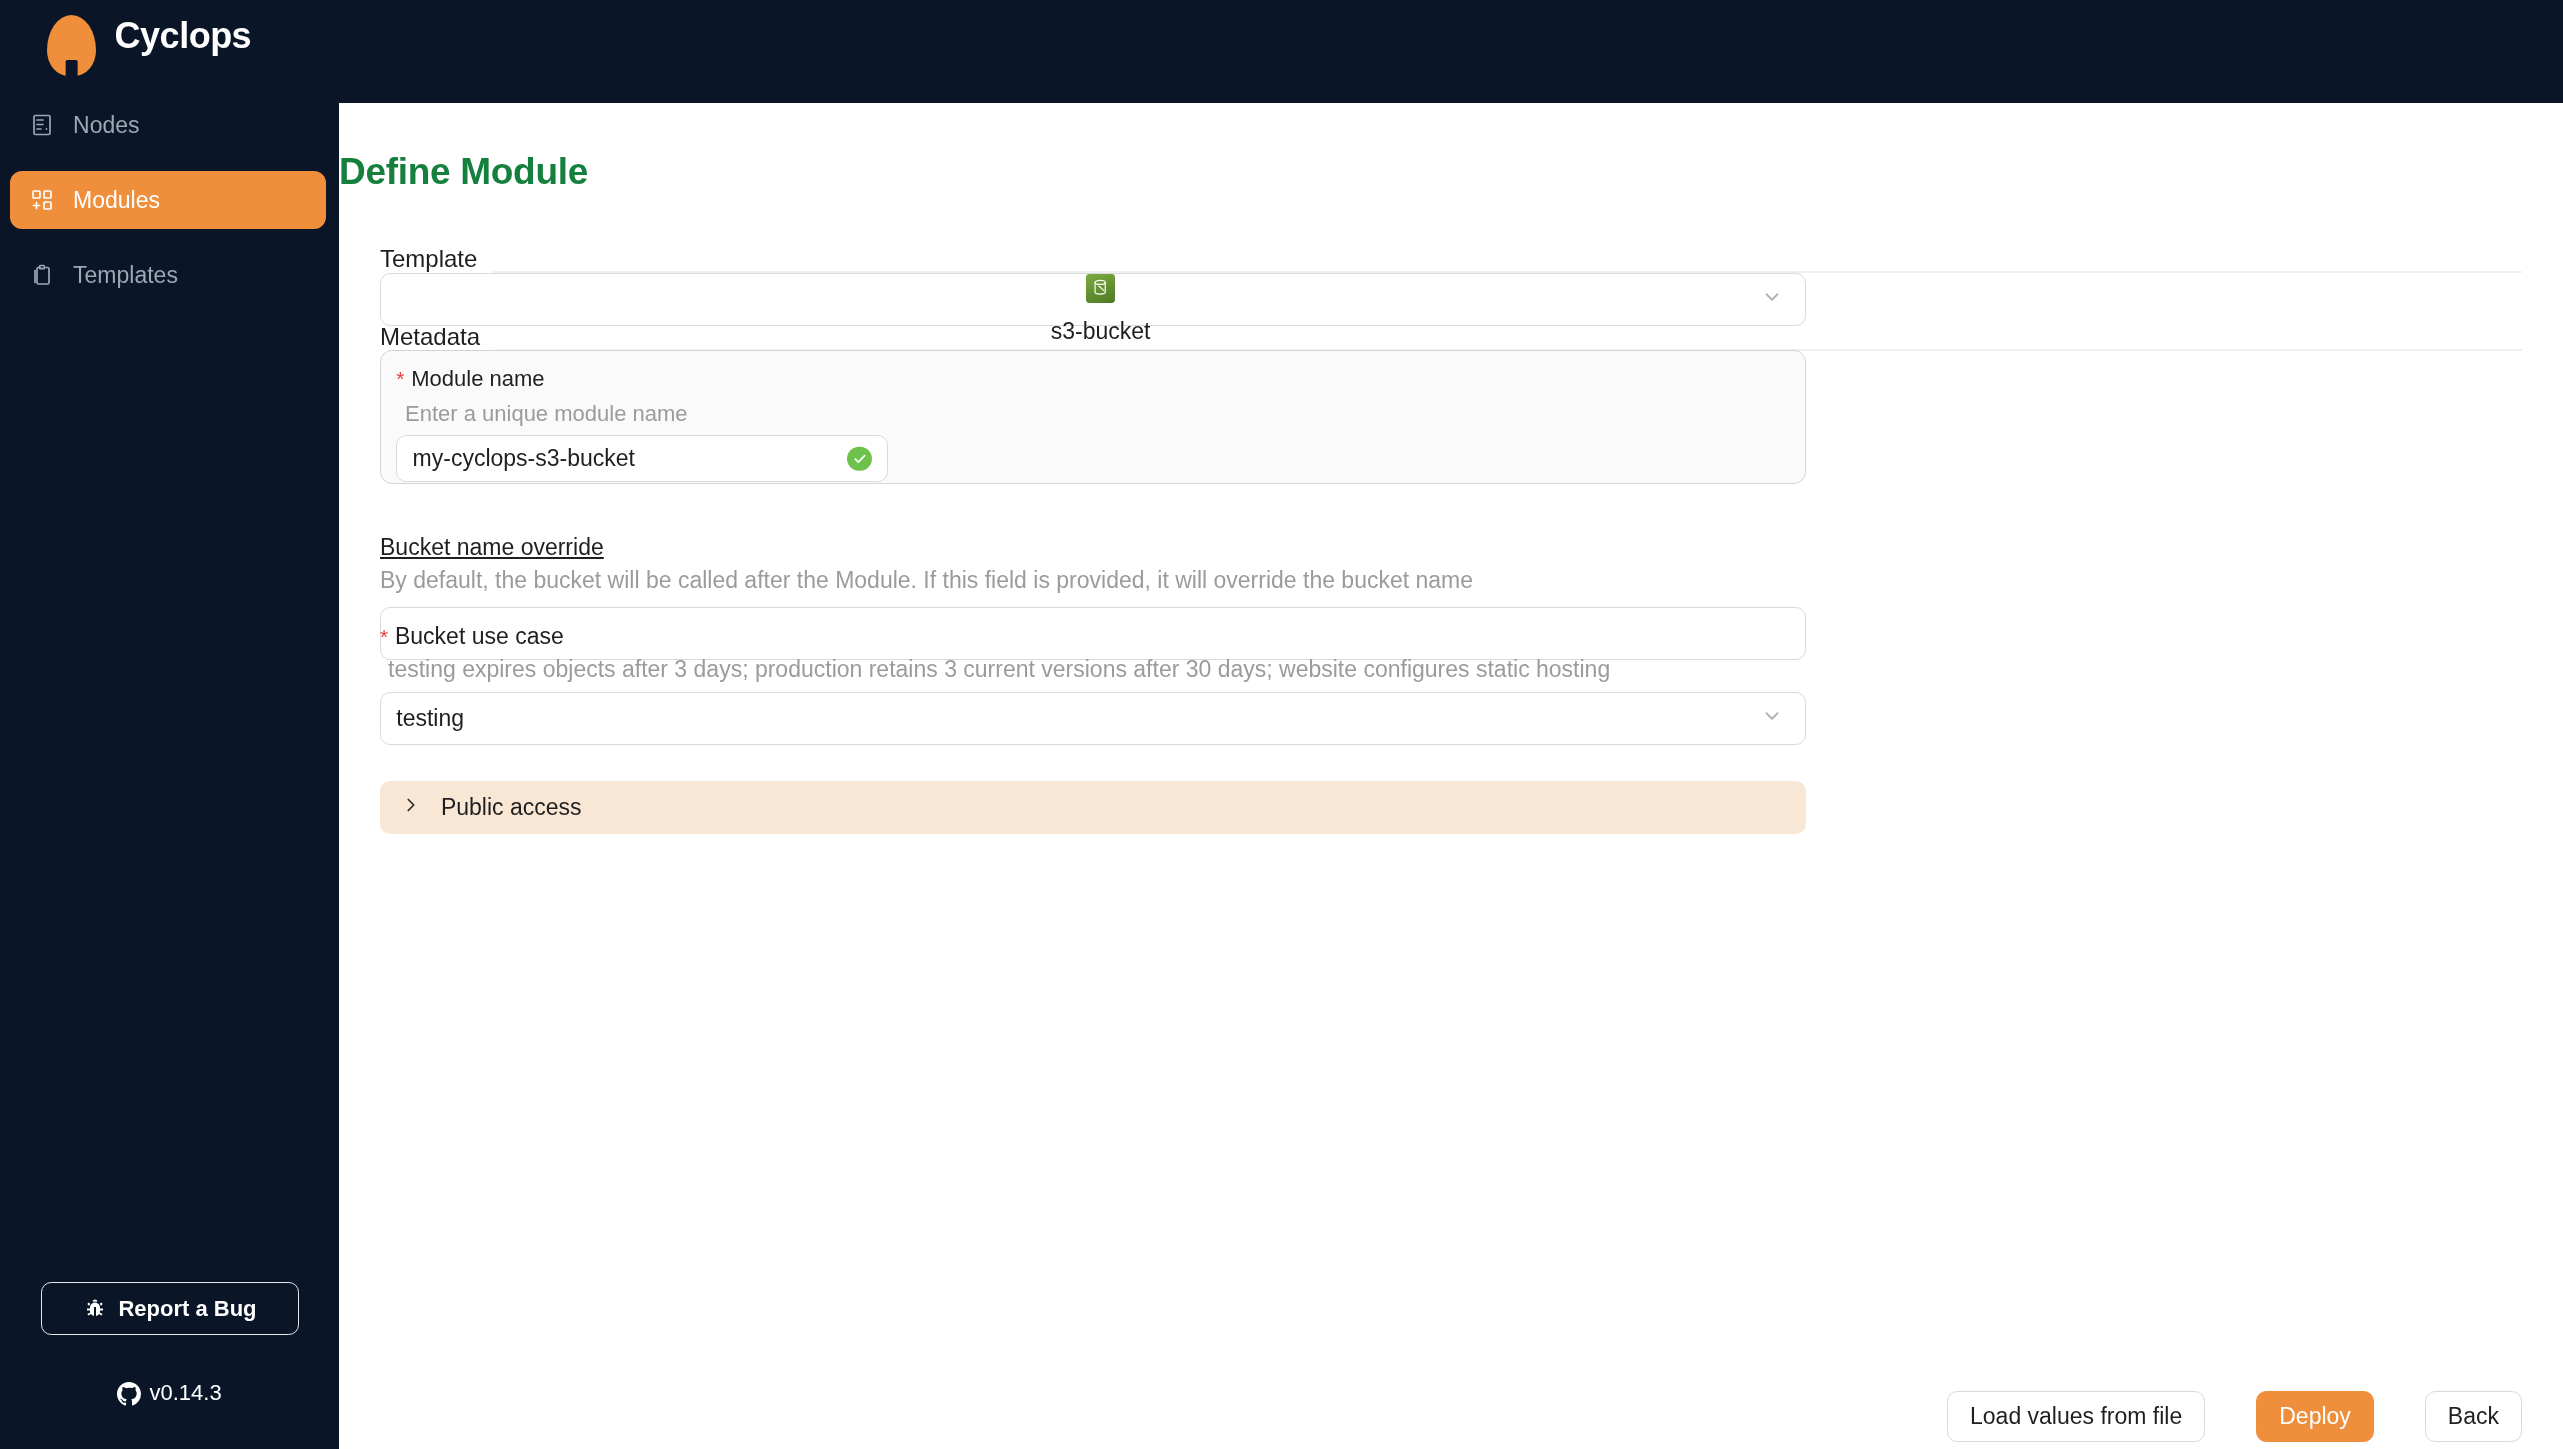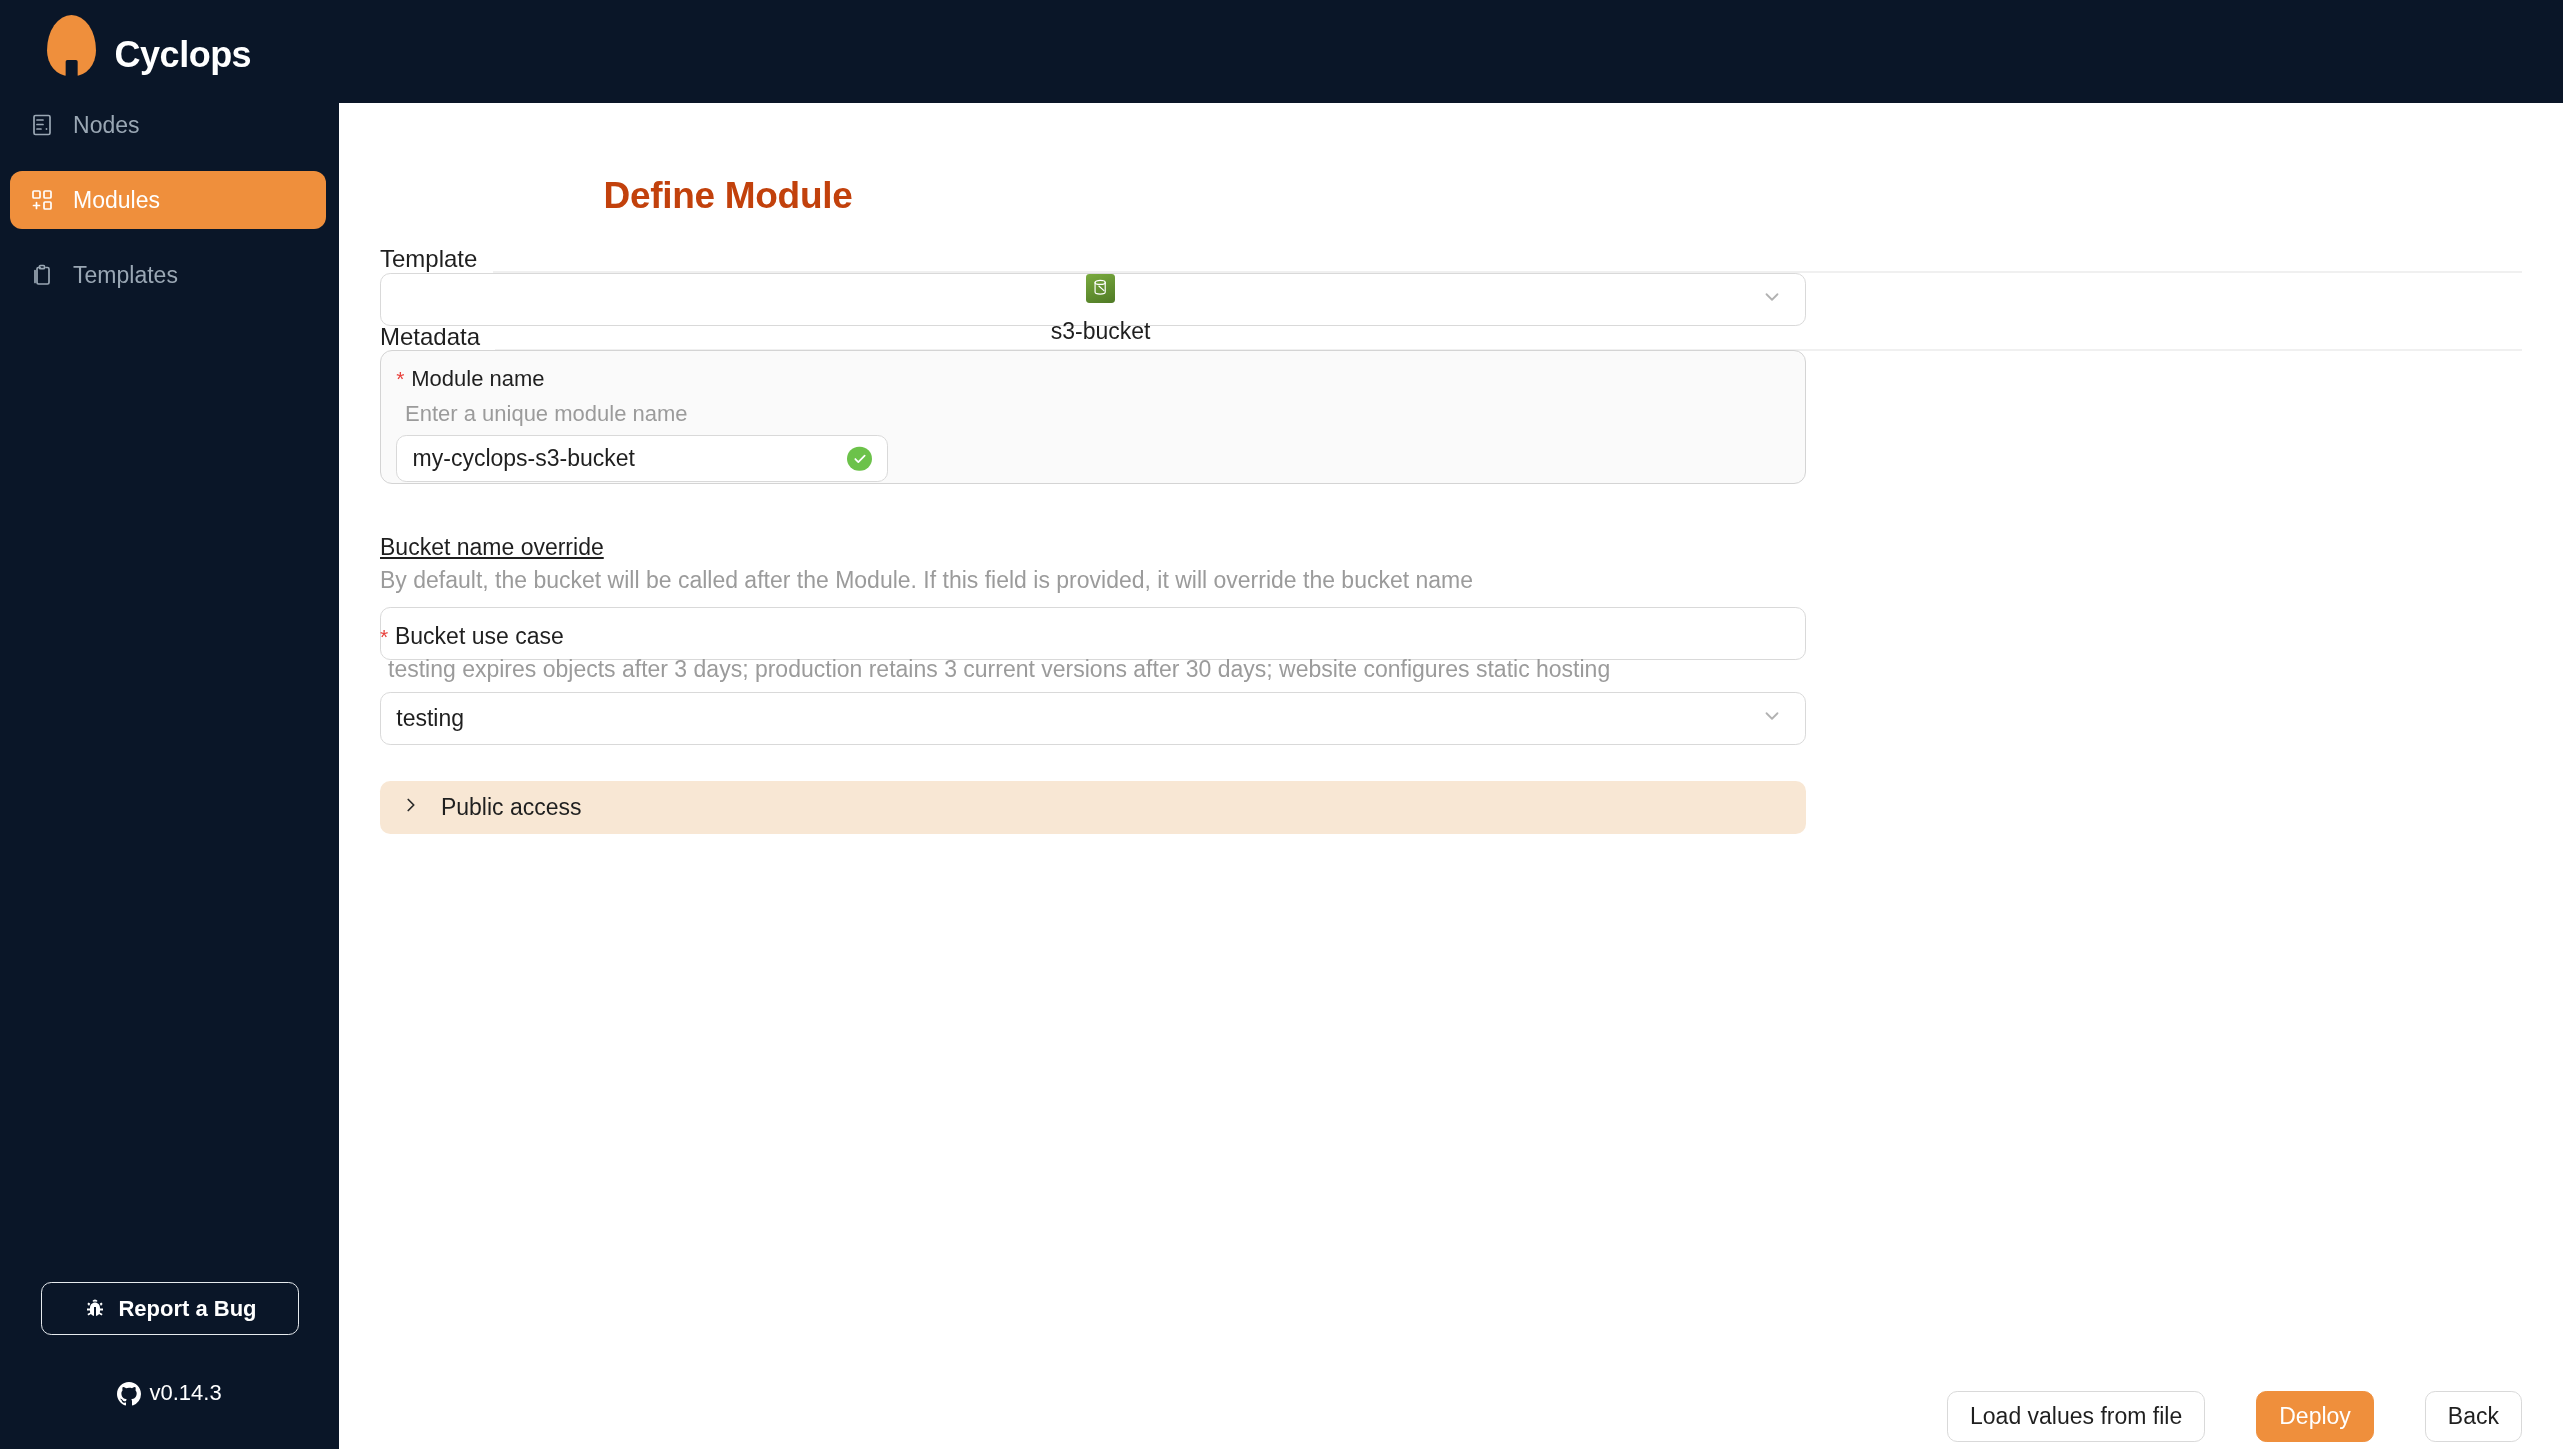--- a/index.html
+++ b/index.html
@@ -12,21 +12,21 @@
 
   
   #topbar {
     position: absolute; top: 0; left: 0;
     width: 2563px; height: 103px;
     background: #0a1628;
     z-index: 5;
   }
   #brand {
     position: absolute; left: 47px; top: 15.3px;
-    display: flex; align-items: flex-end; gap: 18.6px;
+    display: flex; align-items: flex-start; gap: 18.6px;
   }
   .logo-mark {
     position: relative;
     width: 49px; height: 61px;
   }
   .logo-egg {
     position: absolute; inset: 0;
     background: #ef8f3c;
     border-radius: 50% 50% 44% 44% / 58% 58% 42% 42%;
   }
@@ -98,24 +98,23 @@
 
   
   #main {
     position: absolute; top: 103px; left: 339px;
     width: 2224px; height: 1346px;
     background: #ffffff;
     overflow: hidden;
   }
   #page-title {
     position: absolute; top: 48px; left: 0; width: 778px;
-    text-align: center;
-    font-size: 37px; font-weight: 700; color: #c2410c;
+    text-align: left;
+    font-size: 37px; font-weight: 700; color: #15803d;
     letter-spacing: -0.3px;
-    margin-top: 24px;
   }
 
   
   .section {
     position: absolute; left: 41px;
     display: flex; align-items: flex-end;
     width: 2142px;
   }
   .section-label {
     font-size: 24px; color: #1f1f1f;

